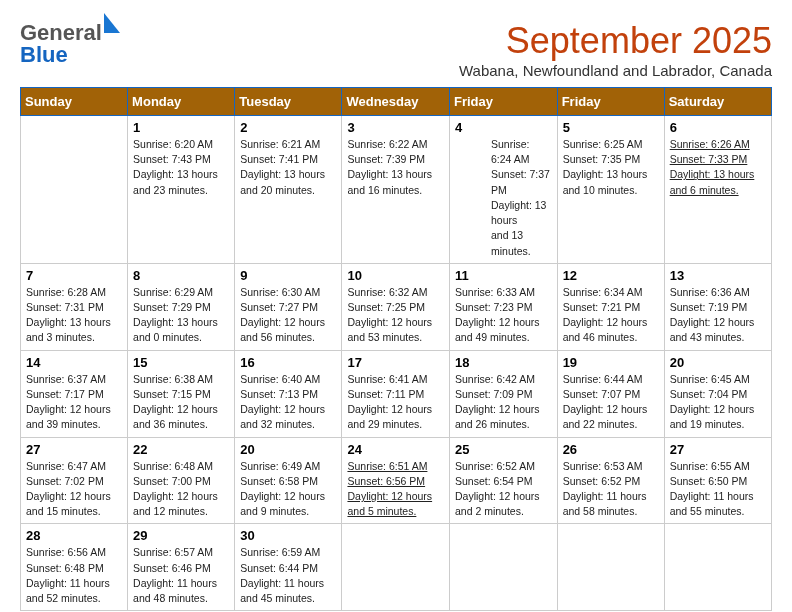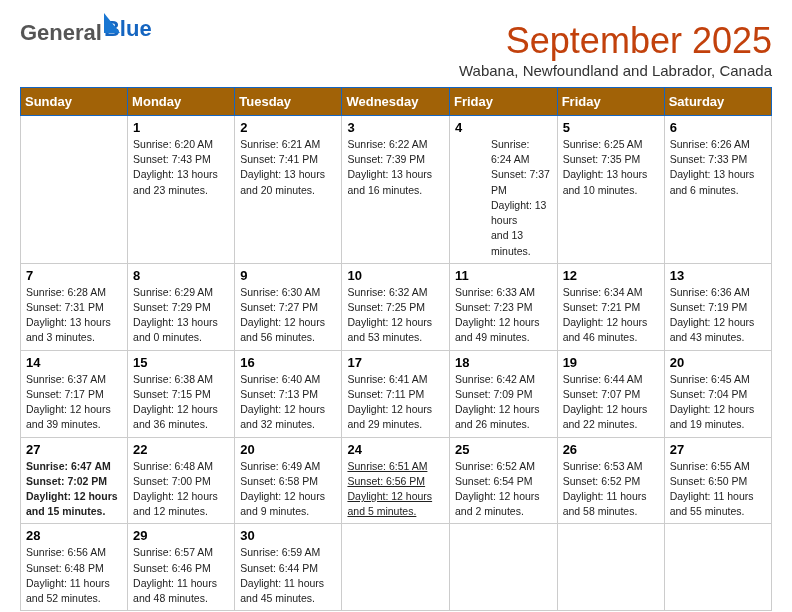--- a/index.html
+++ b/index.html
@@ -11,21 +11,21 @@
       padding: 20px;
     }
     .header {
       display: flex;
       justify-content: space-between;
       align-items: flex-start;
       margin-bottom: 4px;
     }
     .logo {
       display: flex;
-      flex-direction: row;
+      flex-direction: column;
       align-items: flex-start;
     }
     .title-block {
       text-align: right;
     }
     .month-title {
       font-size: 36px;
       color: #c2410c;
       font-weight: normal;
     }
@@ -137,21 +137,21 @@
         </td>
         <td>
           <span class="day-num">5</span>
           <div class="cell-info" style="white-space: pre-line;">Sunrise: 6:25 AM
 Sunset: 7:35 PM
 Daylight: 13 hours
 and 10 minutes.</div>
         </td>
         <td>
           <span class="day-num">6</span>
-          <div class="cell-info" style="white-space: pre-line;">Sunrise: 6:26 AM
+          <div class="cell-info" style="white-space: pre-line; text-decoration: underline;">Sunrise: 6:26 AM
 Sunset: 7:33 PM
 Daylight: 13 hours
 and 6 minutes.</div>
         </td>
       </tr>
       <tr>
         <td>
           <span class="day-num">7</span>
           <div class="cell-info" style="white-space: pre-line;">Sunrise: 6:28 AM
 Sunset: 7:31 PM
@@ -248,21 +248,21 @@
           <span class="day-num">20</span>
           <div class="cell-info" style="white-space: pre-line;">Sunrise: 6:45 AM
 Sunset: 7:04 PM
 Daylight: 12 hours
 and 19 minutes.</div>
         </td>
       </tr>
       <tr>
         <td>
           <span class="day-num">27</span>
-          <div class="cell-info" style="white-space: pre-line; font-weight: bold;">Sunrise: 6:47 AM
+          <div class="cell-info" style="white-space: pre-line;">Sunrise: 6:47 AM
 Sunset: 7:02 PM
 Daylight: 12 hours
 and 15 minutes.</div>
         </td>
         <td>
           <span class="day-num">22</span>
           <div class="cell-info" style="white-space: pre-line;">Sunrise: 6:48 AM
 Sunset: 7:00 PM
 Daylight: 12 hours
 and 12 minutes.</div>

